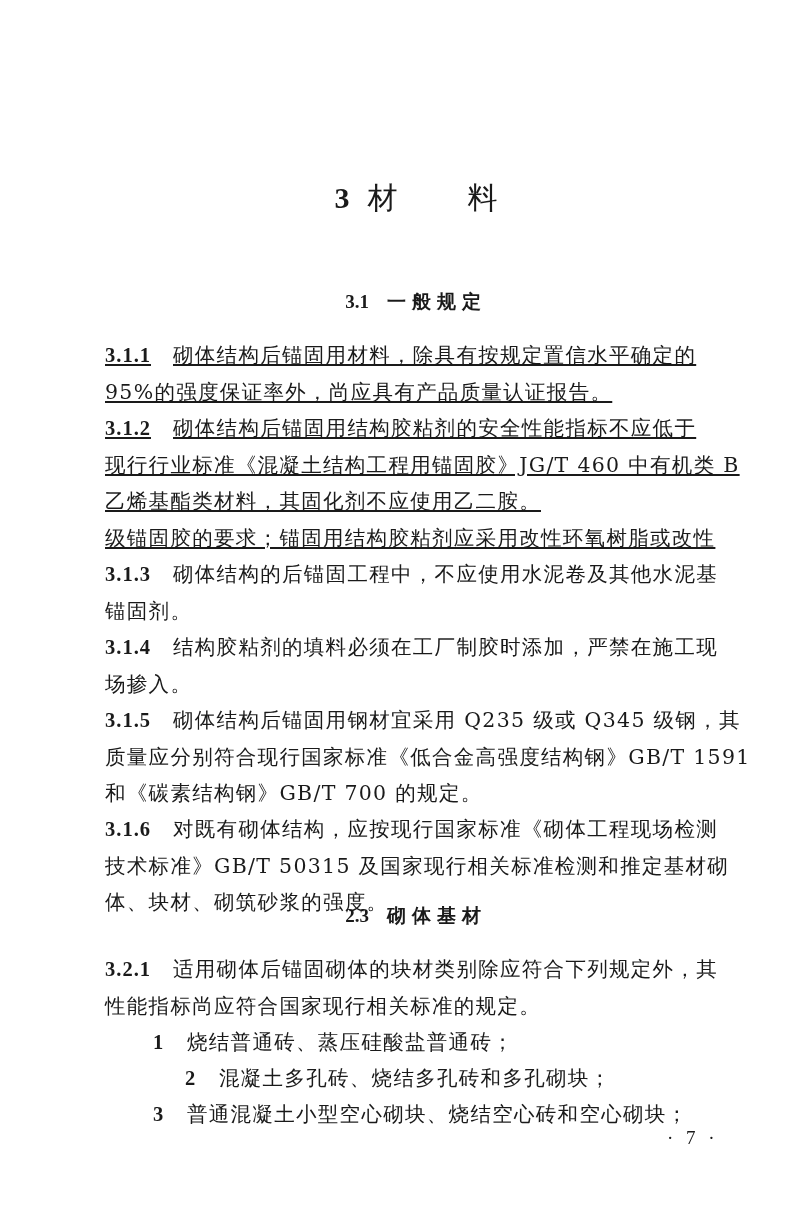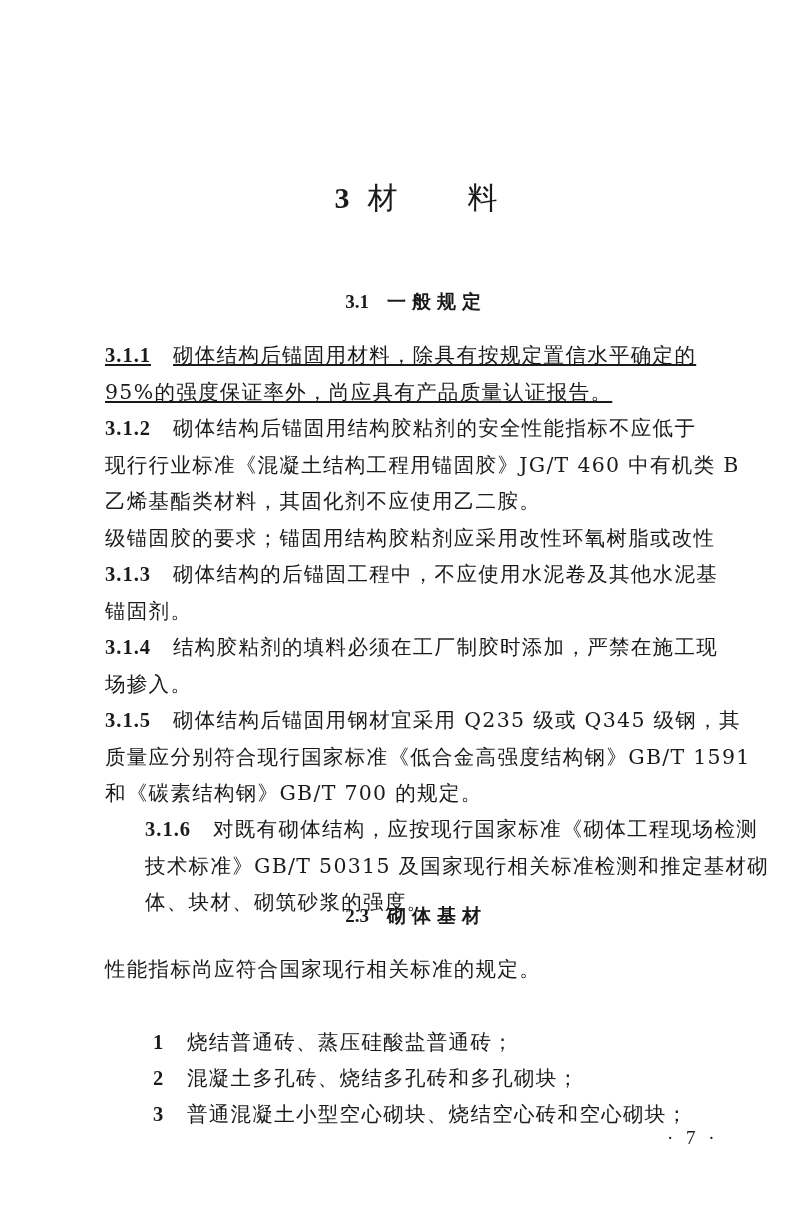--- a/index.html
+++ b/index.html
@@ -111,21 +111,21 @@
 
   <h2 class="section-title" style="top:288px;">
     <span class="num">3.1</span><span>一般规定</span>
   </h2>
 
   <p class="clause" style="top:337px;text-decoration:underline;">
     <span class="line"><span class="cnum">3.1.1</span><span>砌体结构后锚固用材料，除具有按规定置信水平确定的</span></span>
     <span class="line">95%的强度保证率外，尚应具有产品质量认证报告。</span>
   </p>
 
-  <p class="clause" style="top:410px;">
+  <p class="clause" style="top:410px;text-decoration:underline;">
     <span class="line"><span class="cnum">3.1.2</span><span>砌体结构后锚固用结构胶粘剂的安全性能指标不应低于</span></span>
     <span class="line">现行行业标准《混凝土结构工程用锚固胶》JG/T 460 中有机类 B</span>
     <span class="line">乙烯基酯类材料，其固化剂不应使用乙二胺。</span>
     <span class="line">级锚固胶的要求；锚固用结构胶粘剂应采用改性环氧树脂或改性</span>
   </p>
 
   <p class="clause" style="top:556px;">
     <span class="line"><span class="cnum">3.1.3</span><span>砌体结构的后锚固工程中，不应使用水泥卷及其他水泥基</span></span>
     <span class="line">锚固剂。</span>
   </p>
@@ -134,38 +134,39 @@
     <span class="line"><span class="cnum">3.1.4</span><span>结构胶粘剂的填料必须在工厂制胶时添加，严禁在施工现</span></span>
     <span class="line">场掺入。</span>
   </p>
 
   <p class="clause" style="top:702px;">
     <span class="line"><span class="cnum">3.1.5</span><span>砌体结构后锚固用钢材宜采用 Q235 级或 Q345 级钢，其</span></span>
     <span class="line">质量应分别符合现行国家标准《低合金高强度结构钢》GB/T 1591</span>
     <span class="line">和《碳素结构钢》GB/T 700 的规定。</span>
   </p>
 
-  <p class="clause" style="top:811px;margin-left:40px;">
+  <p class="clause" style="top:811px;">
     <span class="line"><span class="cnum">3.1.6</span><span>对既有砌体结构，应按现行国家标准《砌体工程现场检测</span></span>
     <span class="line">技术标准》GB/T 50315 及国家现行相关标准检测和推定基材砌</span>
     <span class="line">体、块材、砌筑砂浆的强度。</span>
   </p>
 
   <h2 class="section-title" style="top:902px;">
     <span class="num">2.3</span><span>砌体基材</span>
   </h2>
 
   <p class="clause" style="top:951px;">
+    <span class="line"><span class="cnum">3.2.1</span><span>适用砌体后锚固砌体的块材类别除应符合下列规定外，其</span></span>
     <span class="line">性能指标尚应符合国家现行相关标准的规定。</span>
   </p>
 
   <p class="list-item" style="top:1024px;">
     <span class="inum">1</span><span>烧结普通砖、蒸压硅酸盐普通砖；</span>
   </p>
-  <p class="list-item" style="top:1060px;">
+  <p class="list-item" style="top:1060px;margin-left:32px;">
     <span class="inum">2</span><span>混凝土多孔砖、烧结多孔砖和多孔砌块；</span>
   </p>
   <p class="list-item" style="top:1096px;">
     <span class="inum">3</span><span>普通混凝土小型空心砌块、烧结空心砖和空心砌块；</span>
   </p>
 
   <div class="page-number">· 7 ·</div>
 
 </div>
 

